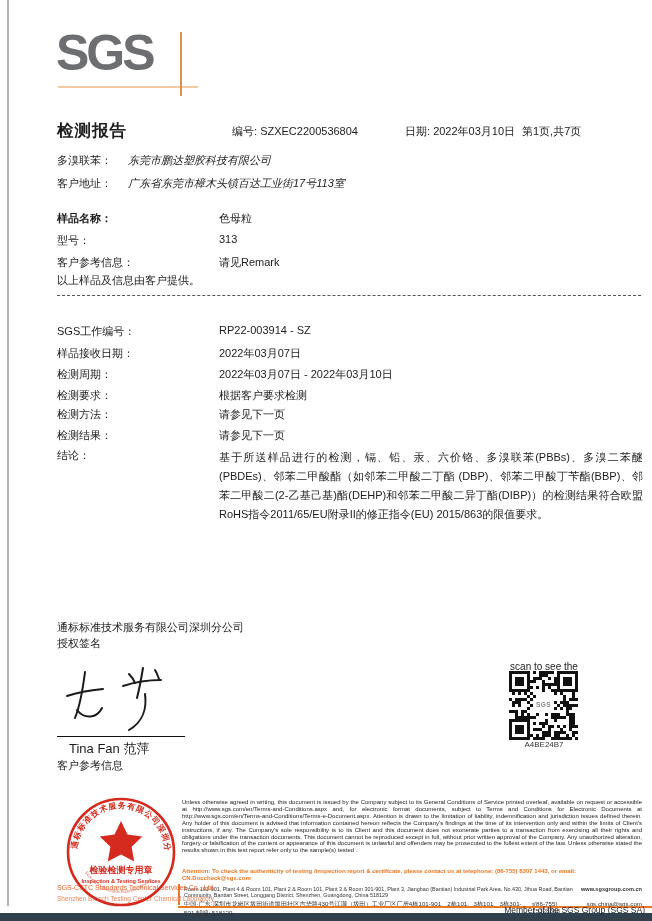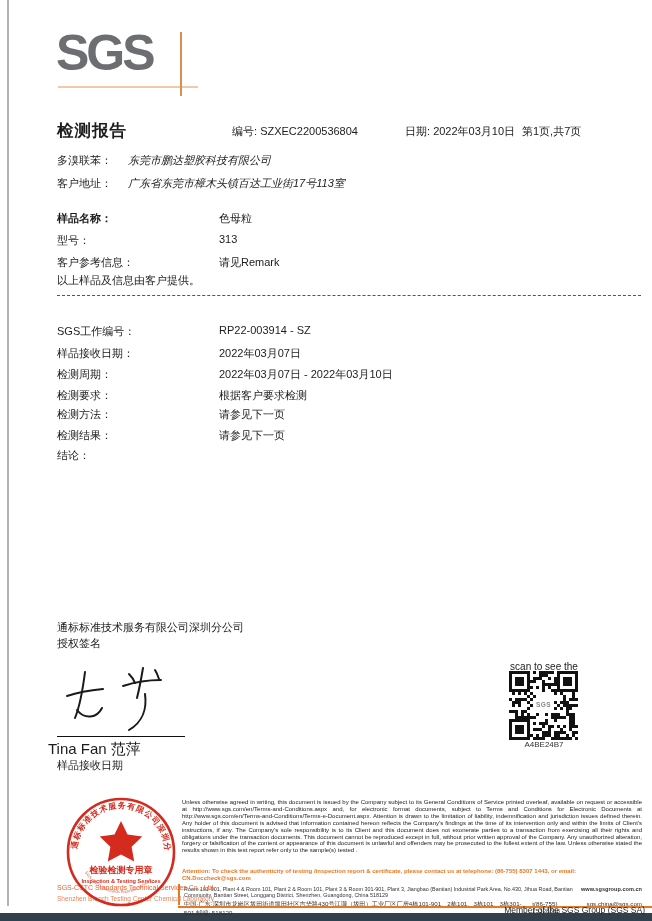--- a/index.html
+++ b/index.html
@@ -18,21 +18,21 @@
   .v1{left:128px;font-style:italic;}
   .v2{left:219px;}
   .note{left:57px;font-size:11px;}
   .dashline{left:57px;top:295px;width:584px;border-top:1.2px dashed #555;}
   .conclusion{left:219px;top:448px;width:424px;font-size:11px;line-height:19px;text-align:justify;}
   
   .sig-company{left:57px;top:620px;font-size:11px;}
   .sig-auth{left:57px;top:636px;font-size:11px;}
   .sig-svg{left:55px;top:660px;}
   .sig-line{left:57px;top:736px;width:128px;border-top:1.5px solid #111;}
-  .sig-name{left:48px;top:740px;font-size:15px;}
+  .sig-name{left:69px;top:740px;font-size:13px;}
   .sig-title{left:57px;top:758px;font-size:11px;}
   
   .qr-caption{left:496px;top:661px;width:96px;text-align:center;font-size:10px;color:#222;}
   .qr-box{left:509px;top:671px;width:69px;height:69px;background:#fff;}
   .qr-box .cell{position:absolute;width:3px;height:3px;background:#111;}
   .qr-center-label{position:absolute;left:24px;top:29px;width:21px;height:10px;background:#fff;color:#888;
       font-size:6.5px;font-weight:bold;text-align:center;line-height:10px;letter-spacing:.5px;}
   .qr-text{left:496px;top:740px;width:96px;text-align:center;font-size:8px;color:#333;}
   
   .stamp{left:62px;top:793px;z-index:3;}
@@ -89,38 +89,39 @@
   <div class="abs lbl" style="top:367px;">检测周期：</div>
   <div class="abs val v2" style="top:367px;">2022年03月07日 - 2022年03月10日</div>
   <div class="abs lbl" style="top:388px;">检测要求：</div>
   <div class="abs val v2" style="top:388px;">根据客户要求检测</div>
   <div class="abs lbl" style="top:407px;text-align:center;">检测方法：</div>
   <div class="abs val v2" style="top:407px;">请参见下一页</div>
   <div class="abs lbl" style="top:428px;">检测结果：</div>
   <div class="abs val v2" style="top:428px;">请参见下一页</div>
 
   <div class="abs lbl" style="top:448px;">结论：</div>
+  <div class="abs conclusion">基于所送样品进行的检测，镉、铅、汞、六价铬、多溴联苯(PBBs)、多溴二苯醚(PBDEs)、邻苯二甲酸酯（如邻苯二甲酸二丁酯 (DBP)、邻苯二甲酸丁苄酯(BBP)、邻苯二甲酸二(2-乙基己基)酯(DEHP)和邻苯二甲酸二异丁酯(DIBP)）的检测结果符合欧盟RoHS指令2011/65/EU附录II的修正指令(EU) 2015/863的限值要求。</div>
 
   <div class="abs sig-company">通标标准技术服务有限公司深圳分公司</div>
   <div class="abs sig-auth">授权签名</div>
   <svg class="abs sig-svg" width="140" height="75" viewBox="0 0 140 75">
     <g fill="none" stroke="#1a1a1a" stroke-width="2" stroke-linecap="round">
       <path d="M12,36 C 24,32 38,30 48,29"></path>
       <path d="M30,12 C 28,28 24,48 20,58"></path>
       <path d="M22,50 C 30,60 42,58 47,48"></path>
       <path d="M68,26 C 80,22 96,20 106,20"></path>
       <path d="M88,8 C 86,20 84,30 82,38"></path>
       <path d="M90,34 C 92,48 88,62 74,70"></path>
       <path d="M74,14 C 77,17 79,20 80,23"></path>
       <path d="M100,10 C 102,13 103,16 104,19"></path>
     </g>
   </svg>
   <div class="abs sig-line"></div>
   <div class="abs sig-name">Tina Fan 范萍</div>
-  <div class="abs sig-title">样品接收日期</div>
+  <div class="abs sig-title">客户参考信息</div>
 
   <div class="abs qr-caption">scan to see the report</div>
   <div class="abs qr-box" id="qr">
     <span class="qr-center-label">SGS</span>
   <div class="cell" style="left: 0px; top: 0px;"></div>
       <div class="cell" style="left: 3px; top: 0px;"></div>
       <div class="cell" style="left: 6px; top: 0px;"></div>
       <div class="cell" style="left: 9px; top: 0px;"></div>
       <div class="cell" style="left: 12px; top: 0px;"></div>
       <div class="cell" style="left: 15px; top: 0px;"></div>

